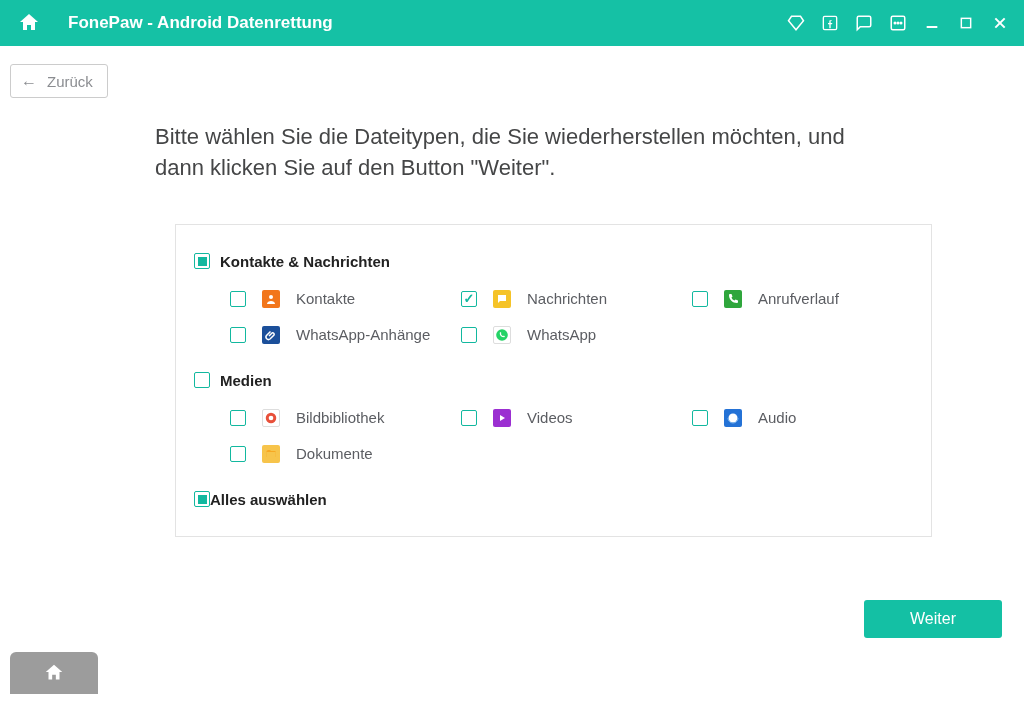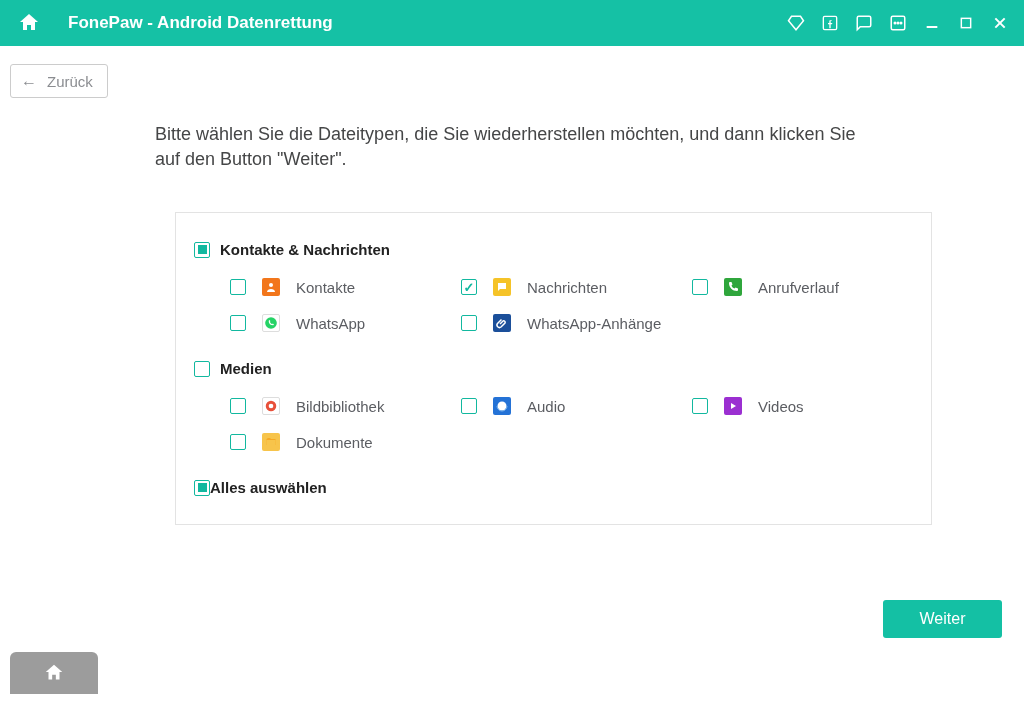--- a/index.html
+++ b/index.html
@@ -4,31 +4,31 @@
   <style>
     * { box-sizing: border-box; margin: 0; padding: 0; }
     body { font-family: -apple-system, "Segoe UI", Arial, sans-serif; background: #fff; width: 1024px; height: 702px; position: relative; overflow: hidden;}
     .titlebar { background: #15c1a5; height: 46px; display: flex; align-items: center; padding: 0 14px; color: #fff; }
     .titlebar .home { width: 30px; height: 30px; display:flex; align-items:center; justify-content:center; margin-right: 24px;}
     .titlebar .title { font-size: 17px; font-weight: 600; }
     .titlebar .right { margin-left: auto; display: flex; gap: 14px; align-items: center;}
     .titlebar .right .wicon { width: 20px; height: 20px; display:flex; align-items:center; justify-content:center; cursor:pointer;}
     .back-btn { margin: 18px 0 0 10px; border: 1px solid #ccc; border-radius: 3px; height: 34px; padding: 0 14px 0 10px; display: inline-flex; align-items: center; gap: 10px; color: #8b8d91; font-size: 15px; background:#fff; cursor:pointer;}
     .back-btn .arrow { font-size: 16px; color:#8b8d91;}
-    .instr { margin: 24px 155px 0 155px; color: #454647; font-size: 18px; line-height: 1.4;}
+    .instr { margin: 24px 155px 0 155px; color: #454647; font-size: 22px; line-height: 1.4;}
     .panel { margin: 40px 80px 0 175px; border: 1px solid #e3e3e3; background:#fff; padding: 28px 18px 28px 18px; width: 757px;}
     .section-head { display:flex; align-items:center; gap: 10px; margin-bottom: 20px; font-weight: 600; color:#222; font-size: 15px;}
     .grid3 { display:grid; grid-template-columns: repeat(3, 1fr); gap: 18px 10px; margin-left: 36px; margin-bottom: 28px;}
     .item { display:flex; align-items:center; gap: 16px; color:#5b5d62; font-size: 15px;}
     .cb { width:16px; height:16px; border:1.6px solid #12b89f; border-radius:2px; display:inline-flex; align-items:center; justify-content:center; flex-shrink:0; cursor:pointer; background:#fff;}
     .cb.checked::after { content:"✓"; color:#12b89f; font-size:13px; font-weight:bold; line-height:1;}
     .cb.partial::after { content:""; width:9px; height:9px; background:#12b89f;}
     .ic { width:18px; height:18px; border-radius:2px; display:inline-flex; align-items:center; justify-content:center; font-size:12px; color:#fff; flex-shrink:0;}
     .sel-all { display:flex; align-items:center; font-weight:600; color:#222; font-size:15px;}
-    .next-btn { position:absolute; right:22px; bottom:64px; width:119px; height:38px; background:#14c0a4; color:#fff; border:none; border-radius:3px; font-size:16px; cursor:pointer;}
+    .next-btn { position:absolute; right:22px; bottom:64px; width:138px; height:38px; background:#14c0a4; color:#fff; border:none; border-radius:3px; font-size:16px; cursor:pointer;}
     .bottom-tab { position:absolute; left:10px; bottom:8px; width:88px; height:42px; background:#9c9c9c; border-radius:6px 6px 0 0; display:flex; align-items:center; justify-content:center;}
     svg { display:block; }
   </style>
 </head>
 <body>
 
 
 
 <div class="titlebar">
   <div class="home">
@@ -118,72 +118,72 @@
       <span class="cb"></span>
       <span class="ic" style="background:#2fa63c">
           <svg width="12" height="12" viewBox="0 0 24 24" fill="#fff">
             <path d="M6 2c-1 0-2 1-2 2 0 9 7 16 16 16 1 0 2-1 2-2v-3l-5-2-2 2c-3-1-5-3-6-6l2-2-2-5H6z"></path>
           </svg>
         </span>
       <span>Anrufverlauf</span>
     </div>
     <div class="item">
       <span class="cb"></span>
+      <span class="ic" style="background:#1b4f9a">
+          <svg width="12" height="12" viewBox="0 0 24 24" fill="none" stroke="#fff" stroke-width="3">
+            <path d="M8 14l6-6a3 3 0 014 4l-8 8a5 5 0 01-7-7l8-8"></path>
+          </svg>
+        </span>
+      <span>WhatsApp-Anhänge</span>
+    </div>
+    <div class="item">
+      <span class="cb"></span>
       <span class="ic" style="background:#fff;border:1px solid #ddd">
           <svg width="14" height="14" viewBox="0 0 24 24" fill="#25d366">
             <circle cx="12" cy="12" r="10"></circle>
             <path d="M8 8c0 5 3 8 8 8l1-2-2-1-1 1c-2-1-3-2-4-4l1-1-1-2z" fill="#fff"></path>
           </svg>
         </span>
       <span>WhatsApp</span>
     </div>
-    <div class="item">
-      <span class="cb"></span>
-      <span class="ic" style="background:#1b4f9a">
-          <svg width="12" height="12" viewBox="0 0 24 24" fill="none" stroke="#fff" stroke-width="3">
-            <path d="M8 14l6-6a3 3 0 014 4l-8 8a5 5 0 01-7-7l8-8"></path>
-          </svg>
-        </span>
-      <span>WhatsApp-Anhänge</span>
-    </div>
   </div>
 
   <div class="section-head">
     <span class="cb"></span>
     <span>Medien</span>
   </div>
   <div class="grid3">
     <div class="item">
       <span class="cb"></span>
       <span class="ic" style="background:#fff;border:1px solid #ddd">
           <svg width="14" height="14" viewBox="0 0 24 24">
             <circle cx="12" cy="12" r="9" fill="#e8503a"></circle>
             <circle cx="12" cy="12" r="4" fill="#fff"></circle>
           </svg>
         </span>
       <span>Bildbibliothek</span>
     </div>
     <div class="item">
       <span class="cb"></span>
+      <span class="ic" style="background:#9b2fd1">
+          <svg width="12" height="12" viewBox="0 0 24 24" fill="#fff">
+            <path d="M8 6v12l10-6z"></path>
+          </svg>
+        </span>
+      <span>Videos</span>
+    </div>
+    <div class="item">
+      <span class="cb"></span>
       <span class="ic" style="background:#2472d6">
           <svg width="12" height="12" viewBox="0 0 24 24" fill="#fff">
             <circle cx="12" cy="12" r="9"></circle>
             <path d="M2 12a10 10 0 0020 0" stroke="#7fb8f0" stroke-width="2" fill="none"></path>
           </svg>
         </span>
       <span>Audio</span>
-    </div>
-    <div class="item">
-      <span class="cb"></span>
-      <span class="ic" style="background:#9b2fd1">
-          <svg width="12" height="12" viewBox="0 0 24 24" fill="#fff">
-            <path d="M8 6v12l10-6z"></path>
-          </svg>
-        </span>
-      <span>Videos</span>
     </div>
     <div class="item">
       <span class="cb"></span>
       <span class="ic" style="background:#f7c44b">
           <svg width="12" height="12" viewBox="0 0 24 24" fill="#fff">
             <path d="M3 6l3-2h4l2 2h9v12H3z" fill="#f7a823"></path>
             <rect x="3" y="8" width="18" height="10" fill="#f7c44b"></rect>
           </svg>
         </span>
       <span>Dokumente</span>

